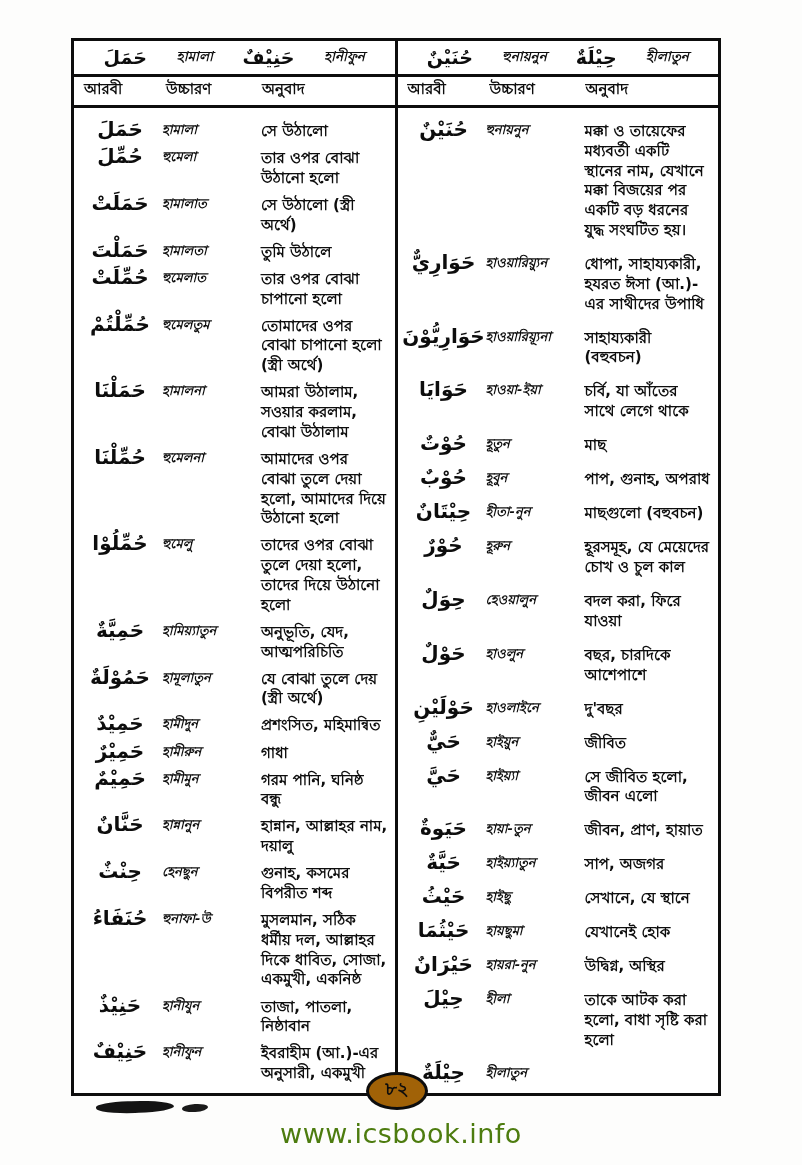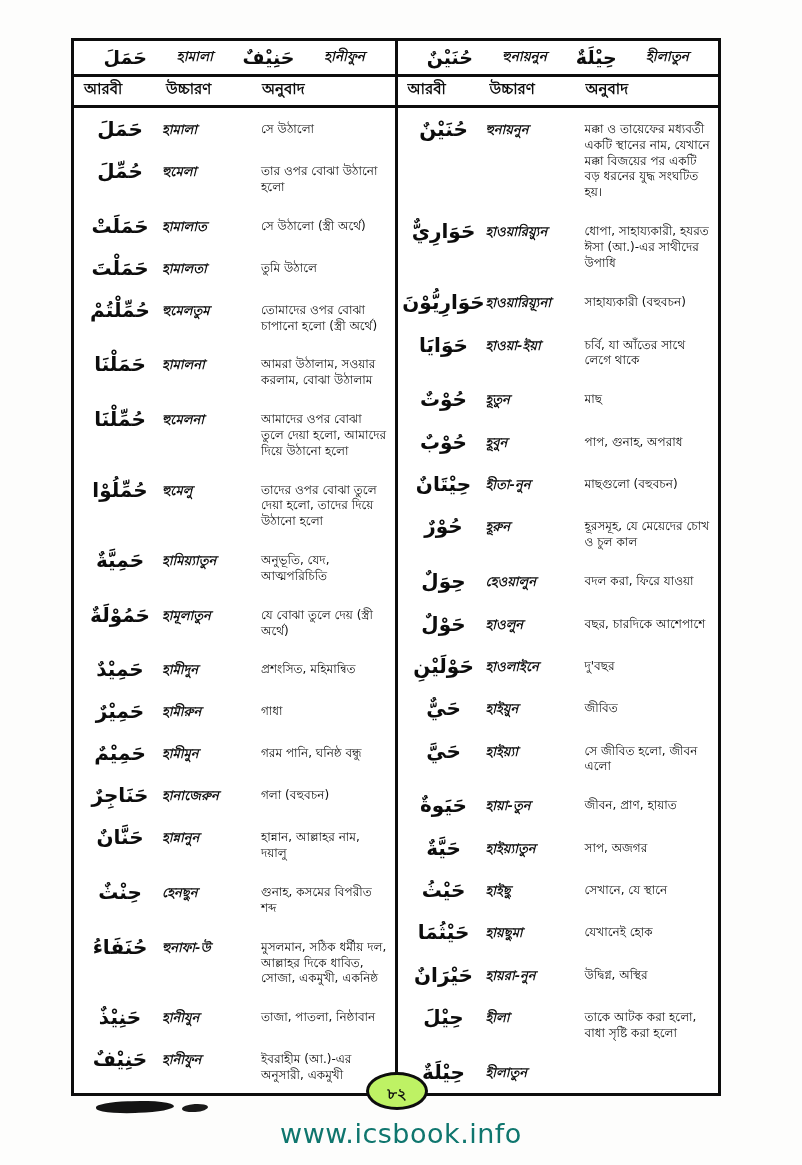--- a/index.html
+++ b/index.html
@@ -36,41 +36,41 @@
   .entry{display:flex;align-items:flex-start;}
   .e-arabic{
     width:84px;flex:0 0 84px;font-size:20px;text-align:center;
     padding-top:0;line-height:1.15;
   }
   .e-pron{
     width:97px;flex:0 0 97px;font-weight:bold;font-style:italic;
     font-size:13px;padding-top:4px;line-height:1.25;
   }
   .e-trans{
-    flex:1;font-weight:normal;font-size:12px;line-height:1.32;padding:4px 4px 0 2px;
+    flex:1;font-weight:bold;font-size:15px;line-height:1.32;padding:4px 4px 0 2px;
   }
   
   .page-badge{
     position:absolute;left:292px;bottom:-17px;width:56px;height:32px;
-    border:3px solid #0d0d0d;border-radius:50%;background:#bef264;
-    display:flex;align-items:flex-end;justify-content:center;
-    font-weight:bold;font-size:15px;z-index:3;
+    border:3px solid #0d0d0d;border-radius:50%;background:#a16207;
+    display:flex;align-items:flex-start;justify-content:center;
+    font-weight:bold;font-size:18px;z-index:3;
   }
   
   .artifact{
     position:absolute;left:96px;top:1101px;width:78px;height:12px;
     background:#141414;border-radius:45% 60% 50% 55%;transform:rotate(-2deg);
   }
   .artifact2{
     position:absolute;left:182px;top:1104px;width:26px;height:8px;
     background:#1a1a1a;border-radius:50%;transform:rotate(-4deg);
   }
   .watermark{
     position:absolute;top:1118px;left:0;width:100%;text-align:center;
-    font-size:27px;color:#0f766e;letter-spacing:0.5px;
+    font-size:27px;color:#4d7c0f;letter-spacing:0.5px;
   }
 </style>
 </head>
 <body>
 
 <div class="page">
 
   <div class="book-table">
 
     <div class="guide-row">
@@ -121,20 +121,25 @@
             <span class="e-pron">হামালাত</span>
             <span class="e-trans">সে উঠালো (স্ত্রী অর্থে)</span>
           </div>
 
           <div class="entry">
             <span class="arabic e-arabic">حَمَلْتَ</span>
             <span class="e-pron">হামালতা</span>
             <span class="e-trans">তুমি উঠালে</span>
           </div>
 
+          <div class="entry">
+            <span class="arabic e-arabic">حُمِّلَتْ</span>
+            <span class="e-pron">হুমেলাত</span>
+            <span class="e-trans">তার ওপর বোঝা চাপানো হলো</span>
+          </div>
 
           <div class="entry">
             <span class="arabic e-arabic">حُمِّلْتُمْ</span>
             <span class="e-pron">হুমেলতুম</span>
             <span class="e-trans">তোমাদের ওপর বোঝা চাপানো হলো (স্ত্রী অর্থে)</span>
           </div>
 
           <div class="entry">
             <span class="arabic e-arabic">حَمَلْنَا</span>
             <span class="e-pron">হামালনা</span>
@@ -176,25 +181,20 @@
             <span class="e-pron">হামীরুন</span>
             <span class="e-trans">গাধা</span>
           </div>
 
           <div class="entry">
             <span class="arabic e-arabic">حَمِيْمٌ</span>
             <span class="e-pron">হামীমুন</span>
             <span class="e-trans">গরম পানি, ঘনিষ্ঠ বন্ধু</span>
           </div>
 
-          <div class="entry">
-            <span class="arabic e-arabic">حَنَاجِرٌ</span>
-            <span class="e-pron">হানাজেরুন</span>
-            <span class="e-trans">গলা (বহুবচন)</span>
-          </div>
 
           <div class="entry">
             <span class="arabic e-arabic">حَنَّانٌ</span>
             <span class="e-pron">হান্নানুন</span>
             <span class="e-trans">হান্নান, আল্লাহর নাম, দয়ালু</span>
           </div>
 
           <div class="entry">
             <span class="arabic e-arabic">حِنْثٌ</span>
             <span class="e-pron">হেনছুন</span>

